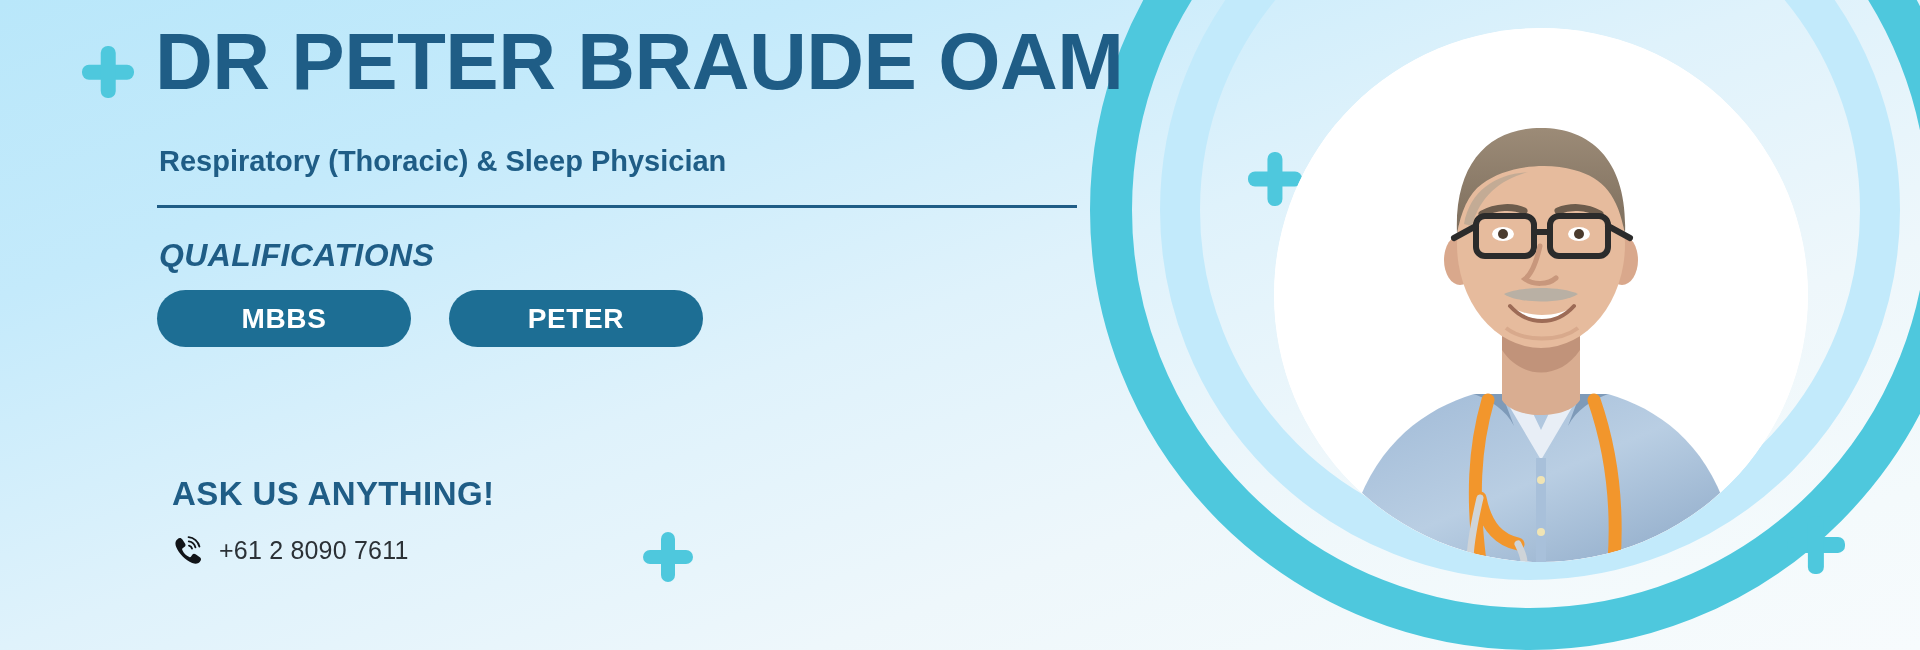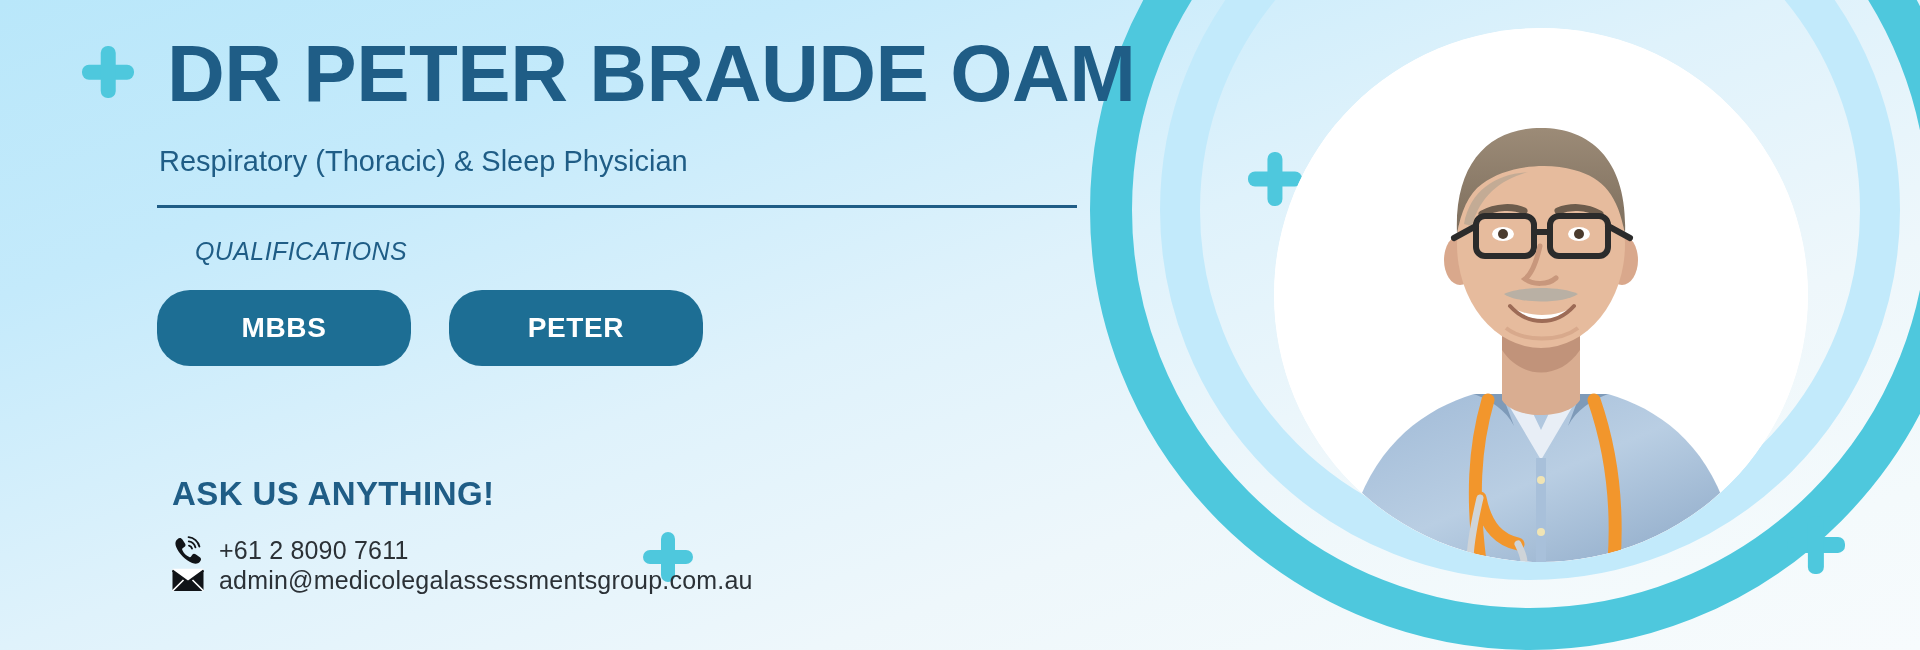--- a/index.html
+++ b/index.html
@@ -104,70 +104,69 @@
     left: 155px;
     top: 0;
     width: 1100px;
     height: 650px;
   }
 
   .doc-name {
     position: absolute;
     top: 22px;
     left: 0;
-    margin: 12px;
+    margin: 0;
     font-size: 80px;
     line-height: 1;
     font-weight: 700;
     letter-spacing: -0.5px;
     color: #1f5d86;
     white-space: nowrap;
   }
 
   .specialty {
     position: absolute;
     top: 145px;
     left: 4px;
     font-size: 29px;
-    font-weight: 400;
+    font-weight: 700;
     color: #1f5d86;
     white-space: nowrap;
   }
 
   .divider {
     position: absolute;
     top: 205px;
     left: 2px;
     width: 920px;
     height: 3px;
     background: #1f5d86;
   }
 
   .qual-label {
     position: absolute;
     top: 237px;
     left: 4px;
-    font-size: 25px;
-    font-weight: 400;
+    font-size: 32px;
+    font-weight: 700;
     font-style: italic;
     letter-spacing: 0.4px;
     color: #1f5d86;
-    margin-left: 36px;
   }
 
   .badges {
     position: absolute;
     top: 290px;
     left: 2px;
     display: flex;
     gap: 38px;
   }
   .badge {
     min-width: 254px;
-    height: 76px;
+    height: 57px;
     border-radius: 33px;
     background: #1d6e94;
     color: #ffffff;
     font-size: 28px;
     font-weight: 700;
     letter-spacing: 0.6px;
     display: flex;
     align-items: center;
     justify-content: center;
     border: none;
@@ -186,21 +185,21 @@
     letter-spacing: 0.4px;
     color: #1f5d86;
   }
 
   .contact-list {
     position: absolute;
     top: 535px;
     left: 16px;
     display: flex;
     flex-direction: column;
-    gap: 0;
+    gap: 12px;
   }
   .contact-row {
     display: flex;
     align-items: center;
     gap: 14px;
   }
   .contact-icon {
     width: 34px;
     height: 30px;
     display: flex;
@@ -342,27 +341,16 @@
           <svg width="30" height="28" viewBox="0 0 30 28">
             <path d="M4.2 3.4 C6.4 1.4 8.2 1.8 9.4 3.6 L12 7.6 C12.9 9 12.6 10.2 11.3 11.1 L9.6 12.3 C9.1 12.7 9 13.2 9.3 13.9 C10.6 17 13.1 19.6 16.3 21 C17 21.3 17.5 21.2 17.9 20.7 L19.1 19 C20 17.7 21.2 17.4 22.6 18.3 L26.5 20.9 C28.3 22.1 28.7 23.9 26.7 26.1 C24.9 28 22.3 28.2 19.2 26.9 C12.5 24.1 6 17.6 3.2 10.9 C1.9 7.8 2.2 5.2 4.2 3.4 Z" fill="#111418"></path>
             <path d="M15.6 1.1 C20.9 1.6 25.2 5.5 26.4 10.5" stroke="#111418" stroke-width="1.9" fill="none" stroke-linecap="round"></path>
             <path d="M15.8 5.4 C19.1 5.9 21.7 8.3 22.4 11.4" stroke="#111418" stroke-width="1.9" fill="none" stroke-linecap="round"></path>
             <path d="M16 9.6 C17.5 10 18.6 11.1 19 12.5" stroke="#111418" stroke-width="1.9" fill="none" stroke-linecap="round"></path>
           </svg>
         </span>
         <span class="contact-text">+61 2 8090 7611</span>
       </div>
 
-      <div class="contact-row">
-        <span class="contact-icon">
-          <svg width="32" height="24" viewBox="0 0 32 24">
-            <rect x="0.5" y="1" width="31" height="22" rx="1.5" fill="#111418"></rect>
-            <path d="M0.5 2.2 L16 13.6 L31.5 2.2 L31.5 0.8 L0.5 0.8 Z" fill="#ffffff"></path>
-            <path d="M0.5 2.6 L16 14 L31.5 2.6" stroke="#111418" stroke-width="2.2" fill="none" stroke-linejoin="round"></path>
-            <path d="M0.5 23 L11.5 12 M31.5 23 L20.5 12" stroke="#ffffff" stroke-width="1.6" fill="none"></path>
-          </svg>
-        </span>
-        <span class="contact-text">admin@medicolegalassessmentsgroup.com.au</span>
-      </div>
 
     </div>
   </div>
 </div>
 
 </body></html>

